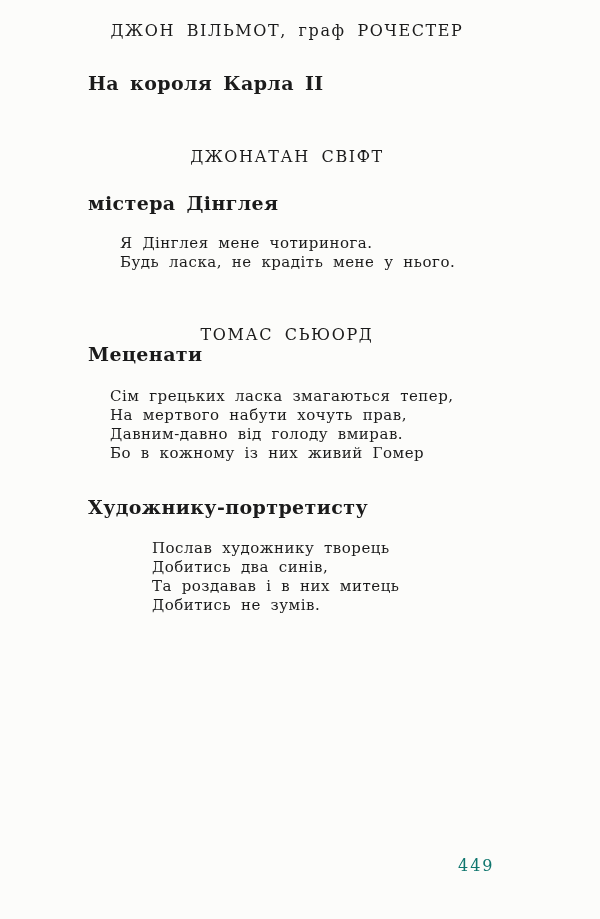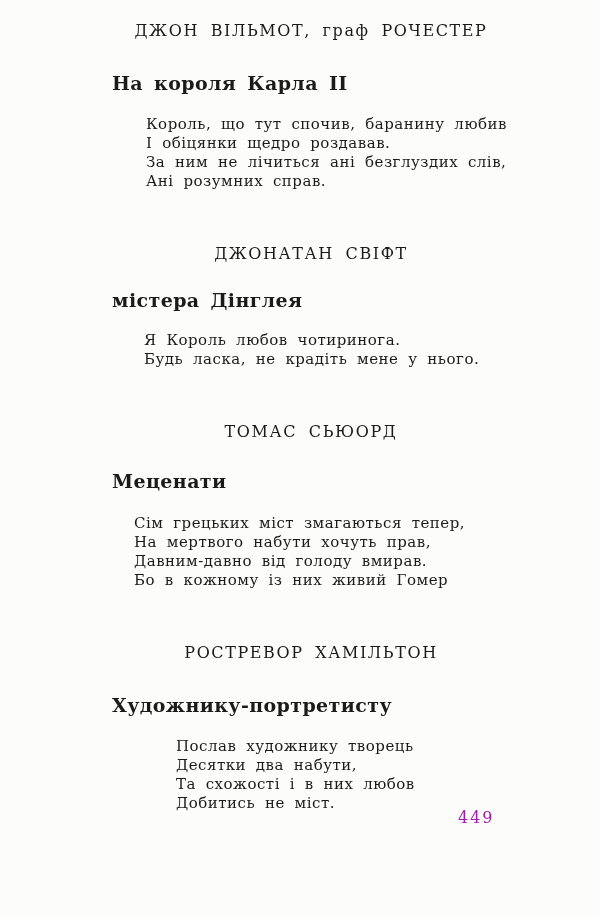--- a/index.html
+++ b/index.html
@@ -13,21 +13,20 @@
     font-family: "DejaVu Serif", "Liberation Serif", serif;
   }
   .page {
     position: relative;
     width: 600px;
     height: 919px;
     background: #fcfcfa;
     color: #1b1b1b;
     overflow: hidden;
     box-sizing: border-box;
-    padding-left: 24px;
   }
   .content {
     margin-left: 88px;
     width: 398px;
     padding-top: 22px;
   }
   .author {
     font-size: 16px;
     line-height: 17px;
     letter-spacing: 1.6px;
@@ -52,78 +51,71 @@
     word-spacing: 4.5px;
     white-space: nowrap;
   }
   
   .s1-title { margin-top: 33px; }
   .s1-poem  { margin-top: 21px; margin-left: 34px; }
   .s2-author{ margin-top: 54px; }
   .s2-title { margin-top: 27px; }
   .s2-poem  { margin-top: 20px; margin-left: 32px; }
   .s3-author{ margin-top: 54px; }
-  .s3-title { margin-top: 30px; }
+  .s3-title { }
   .s3-poem  { margin-top: 22px; margin-left: 22px; }
   .s4-author{ margin-top: 54px; }
   .s4-title { margin-top: 33px; }
   .s4-poem  { margin-top: 21px; margin-left: 64px; }
   .page-number {
     position: absolute;
     left: 458px;
-    top: 808px;
+    top: 856px;
     font-size: 16px;
     letter-spacing: 2px;
-    color: #a21caf;
+    color: #0f766e;
   }
 </style>
 </head>
 <body>
 
 <div class="page">
   <div class="content">
 
     <div class="author">ДЖОН ВІЛЬМОТ, граф РОЧЕСТЕР</div>
     <div class="title s1-title">
       <div>На короля Карла II</div>
     </div>
-    <div class="poem s1-poem">
-      <div class="poem-line">Король, що тут спочив, баранину любив</div>
-      <div class="poem-line">І обіцянки щедро роздавав.</div>
-      <div class="poem-line">За ним не лічиться ані безглуздих слів,</div>
-      <div class="poem-line">Ані розумних справ.</div>
-    </div>
 
     <div class="author s2-author">ДЖОНАТАН СВІФТ</div>
     <div class="title s2-title">
       <div>містера Дінглея</div>
     </div>
     <div class="poem s2-poem">
-      <div class="poem-line">Я Король любов чотиринога.</div>
+      <div class="poem-line">Я Дінглея мене чотиринога.</div>
       <div class="poem-line">Будь ласка, не крадіть мене у нього.</div>
     </div>
 
     <div class="author s3-author">ТОМАС СЬЮОРД</div>
     <div class="title s3-title">
       <div>Меценати</div>
     </div>
     <div class="poem s3-poem">
-      <div class="poem-line">Сім грецьких міст змагаються тепер,</div>
+      <div class="poem-line">Сім грецьких ласка змагаються тепер,</div>
       <div class="poem-line">На мертвого набути хочуть прав,</div>
       <div class="poem-line">Давним-давно від голоду вмирав.</div>
       <div class="poem-line">Бо в кожному із них живий Гомер</div>
     </div>
 
-    <div class="author s4-author">РОСТРЕВОР ХАМІЛЬТОН</div>
     <div class="title s4-title">
       <div>Художнику-портретисту</div>
     </div>
     <div class="poem s4-poem">
       <div class="poem-line">Послав художнику творець</div>
-      <div class="poem-line">Десятки два набути,</div>
-      <div class="poem-line">Та схожості і в них любов</div>
-      <div class="poem-line">Добитись не міст.</div>
+      <div class="poem-line">Добитись два синів,</div>
+      <div class="poem-line">Та роздавав і в них митець</div>
+      <div class="poem-line">Добитись не зумів.</div>
     </div>
 
   </div>
 
   <div class="page-number">449</div>
 </div>
 
 </body></html>

